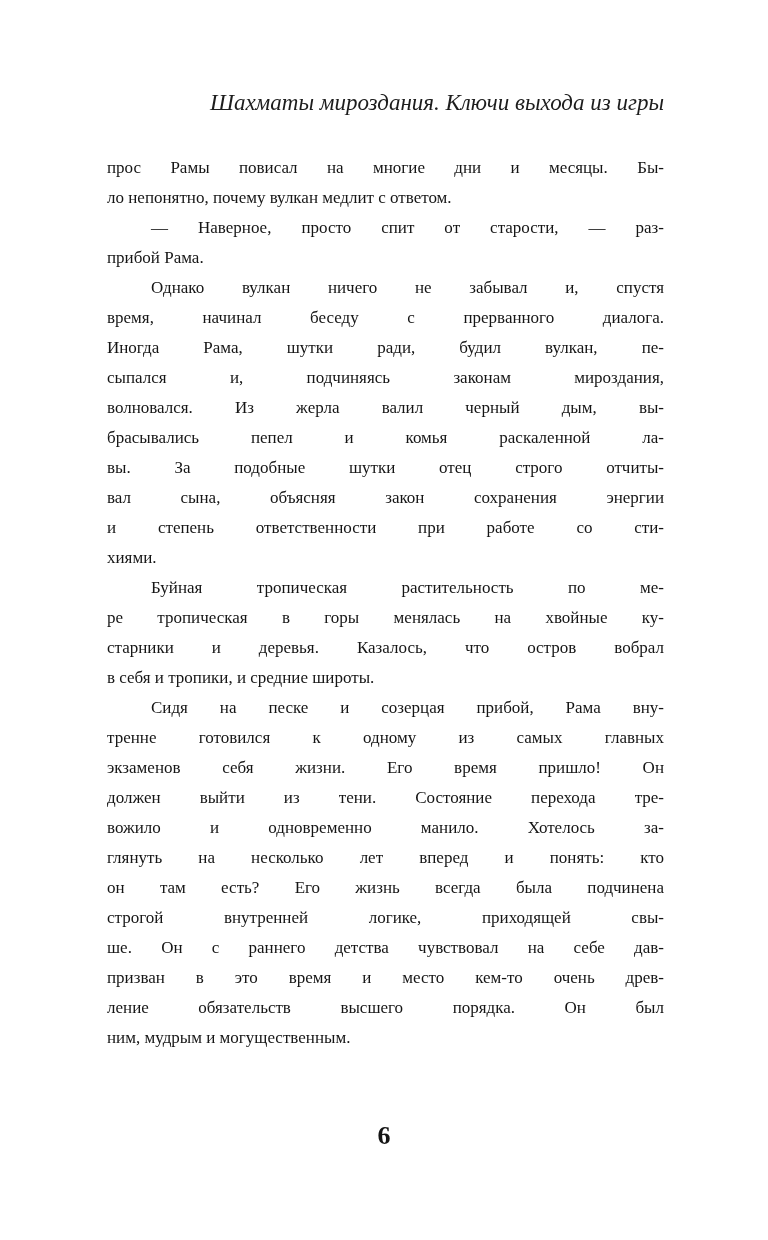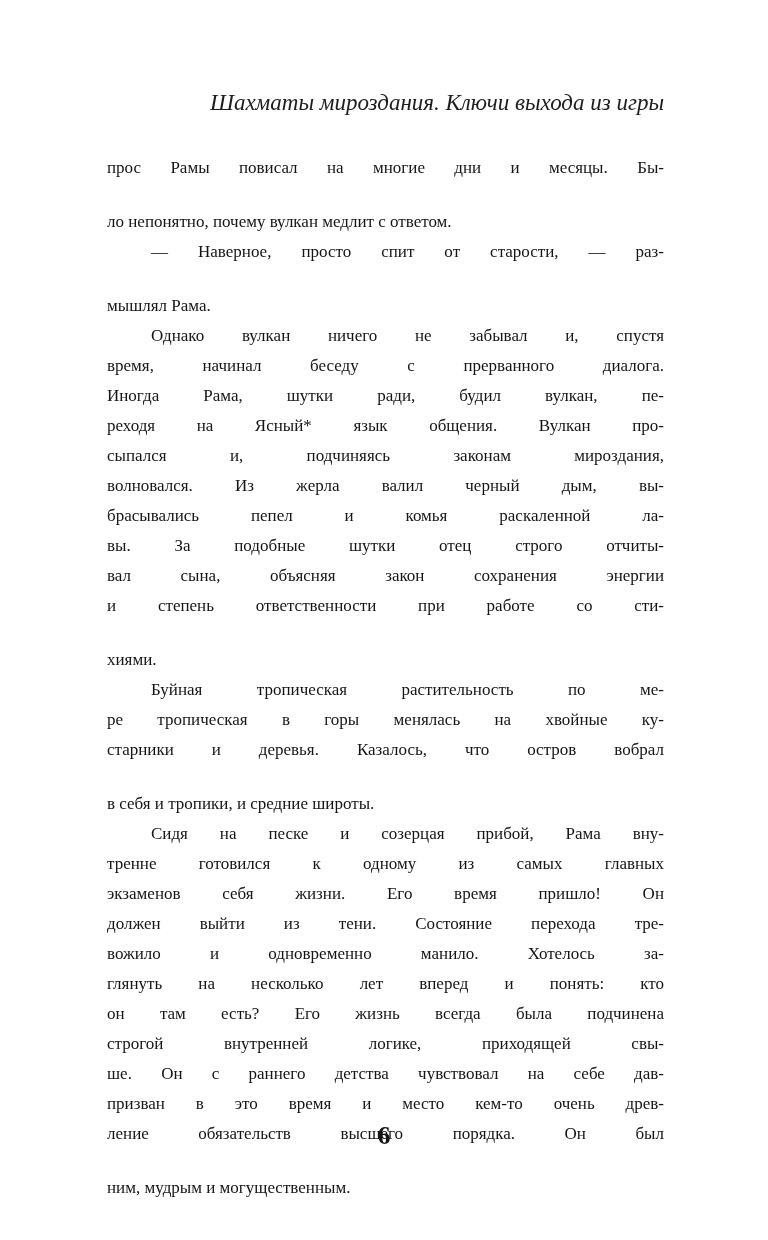--- a/index.html
+++ b/index.html
@@ -43,21 +43,20 @@
     text-align-last: justify;
     overflow: visible;
     white-space: normal;
   }
   .line.indent {
     text-indent: 44px;
   }
   .line.end {
     text-align: center;
     text-align-last: left;
-    margin-top: 24px;
   }
   .page-number {
     position: absolute;
     top: 1121px;
     left: 104px;
     width: 560px;
     text-align: center;
     font-size: 26px;
     font-weight: bold;
     color: #141414;
@@ -66,25 +65,24 @@
 </head>
 <body>
 
 <div class="page">
   <div class="running-title">Шахматы мироздания. Ключи выхода из игры</div>
 
   <div class="text-block">
       <div class="line">прос Рамы повисал на многие дни и месяцы. Бы-</div>
       <div class="line end">ло непонятно, почему вулкан медлит с ответом.</div>
       <div class="line indent">— Наверное, просто спит от старости, — раз-</div>
-      <div class="line end">мышлял Рама.</div>
+      <div class="line end">прибой Рама.</div>
       <div class="line indent">Однако вулкан ничего не забывал и, спустя</div>
       <div class="line">время, начинал беседу с прерванного диалога.</div>
       <div class="line">Иногда Рама, шутки ради, будил вулкан, пе-</div>
-      <div class="line">реходя на Ясный* язык общения. Вулкан про-</div>
       <div class="line">сыпался и, подчиняясь законам мироздания,</div>
       <div class="line">волновался. Из жерла валил черный дым, вы-</div>
       <div class="line">брасывались пепел и комья раскаленной ла-</div>
       <div class="line">вы. За подобные шутки отец строго отчиты-</div>
       <div class="line">вал сына, объясняя закон сохранения энергии</div>
       <div class="line">и степень ответственности при работе со сти-</div>
       <div class="line end">хиями.</div>
       <div class="line indent">Буйная тропическая растительность по ме-</div>
       <div class="line">ре тропическая в горы менялась на хвойные ку-</div>
       <div class="line">старники и деревья. Казалось, что остров вобрал</div>

